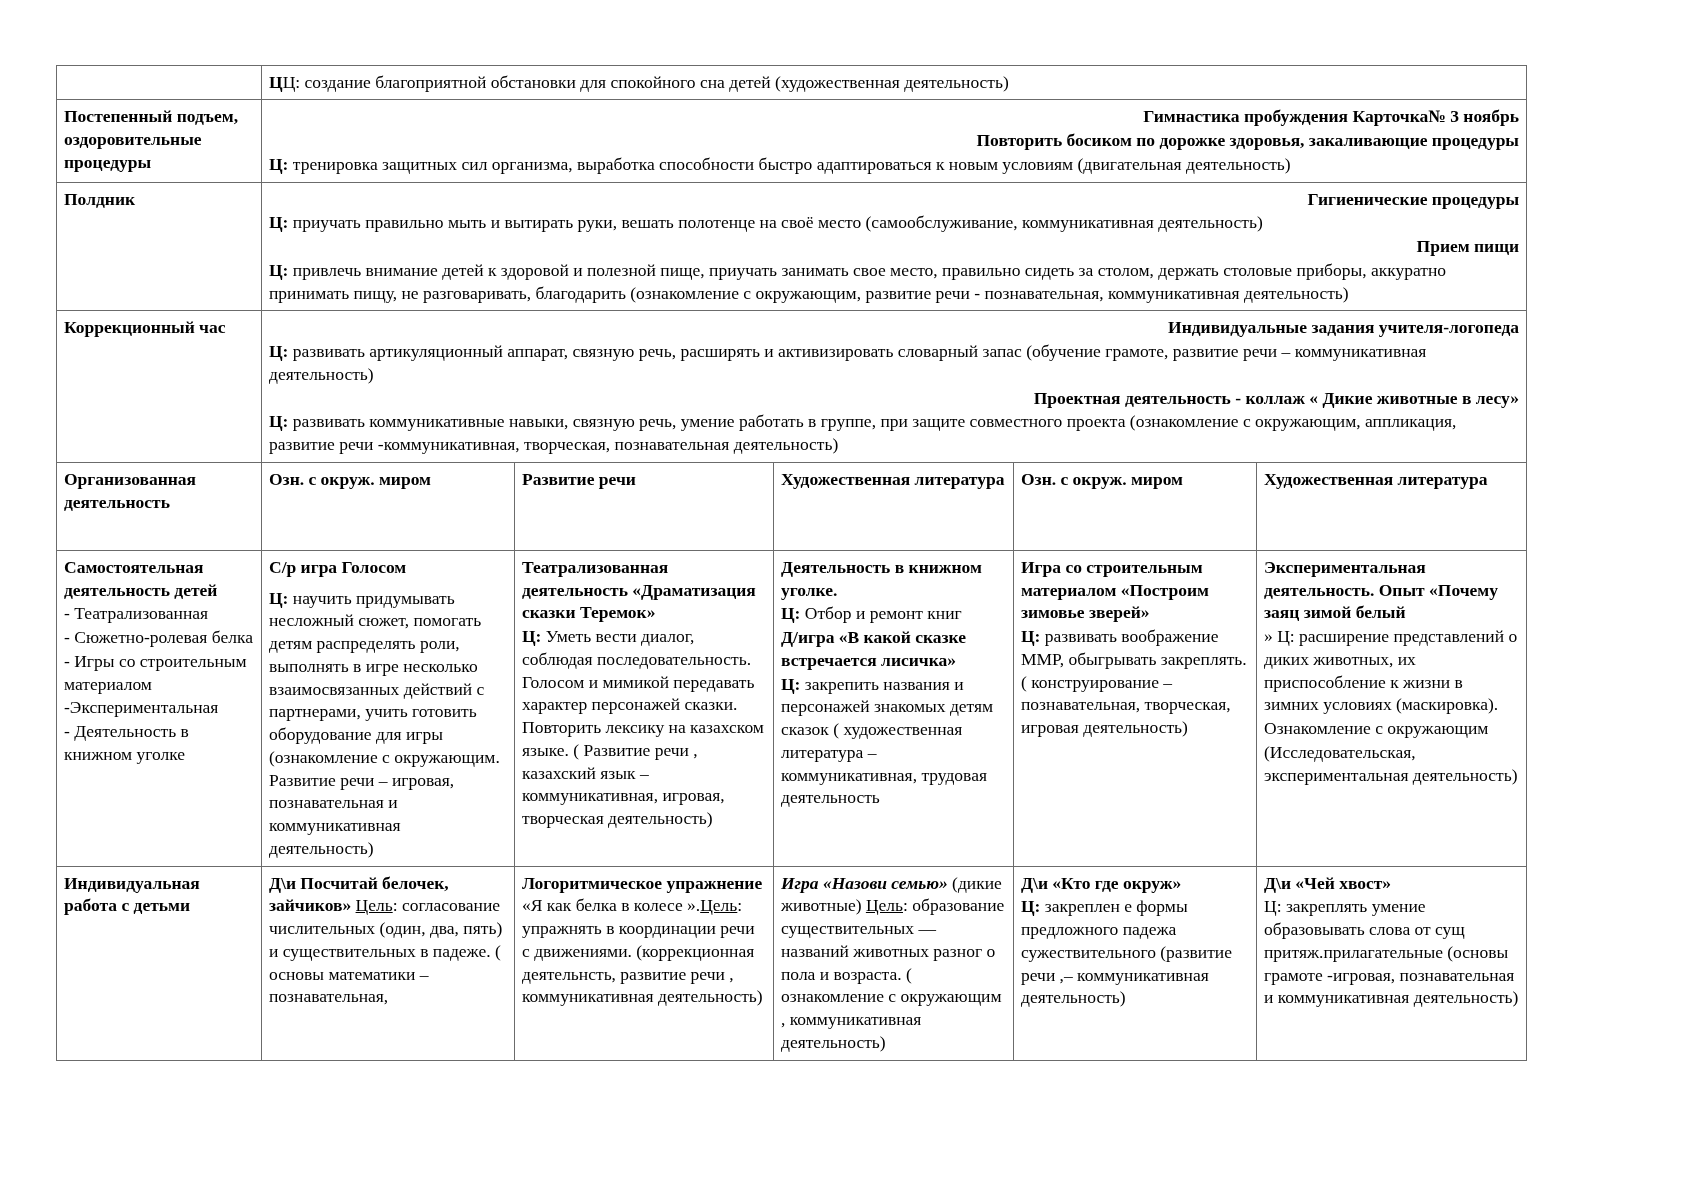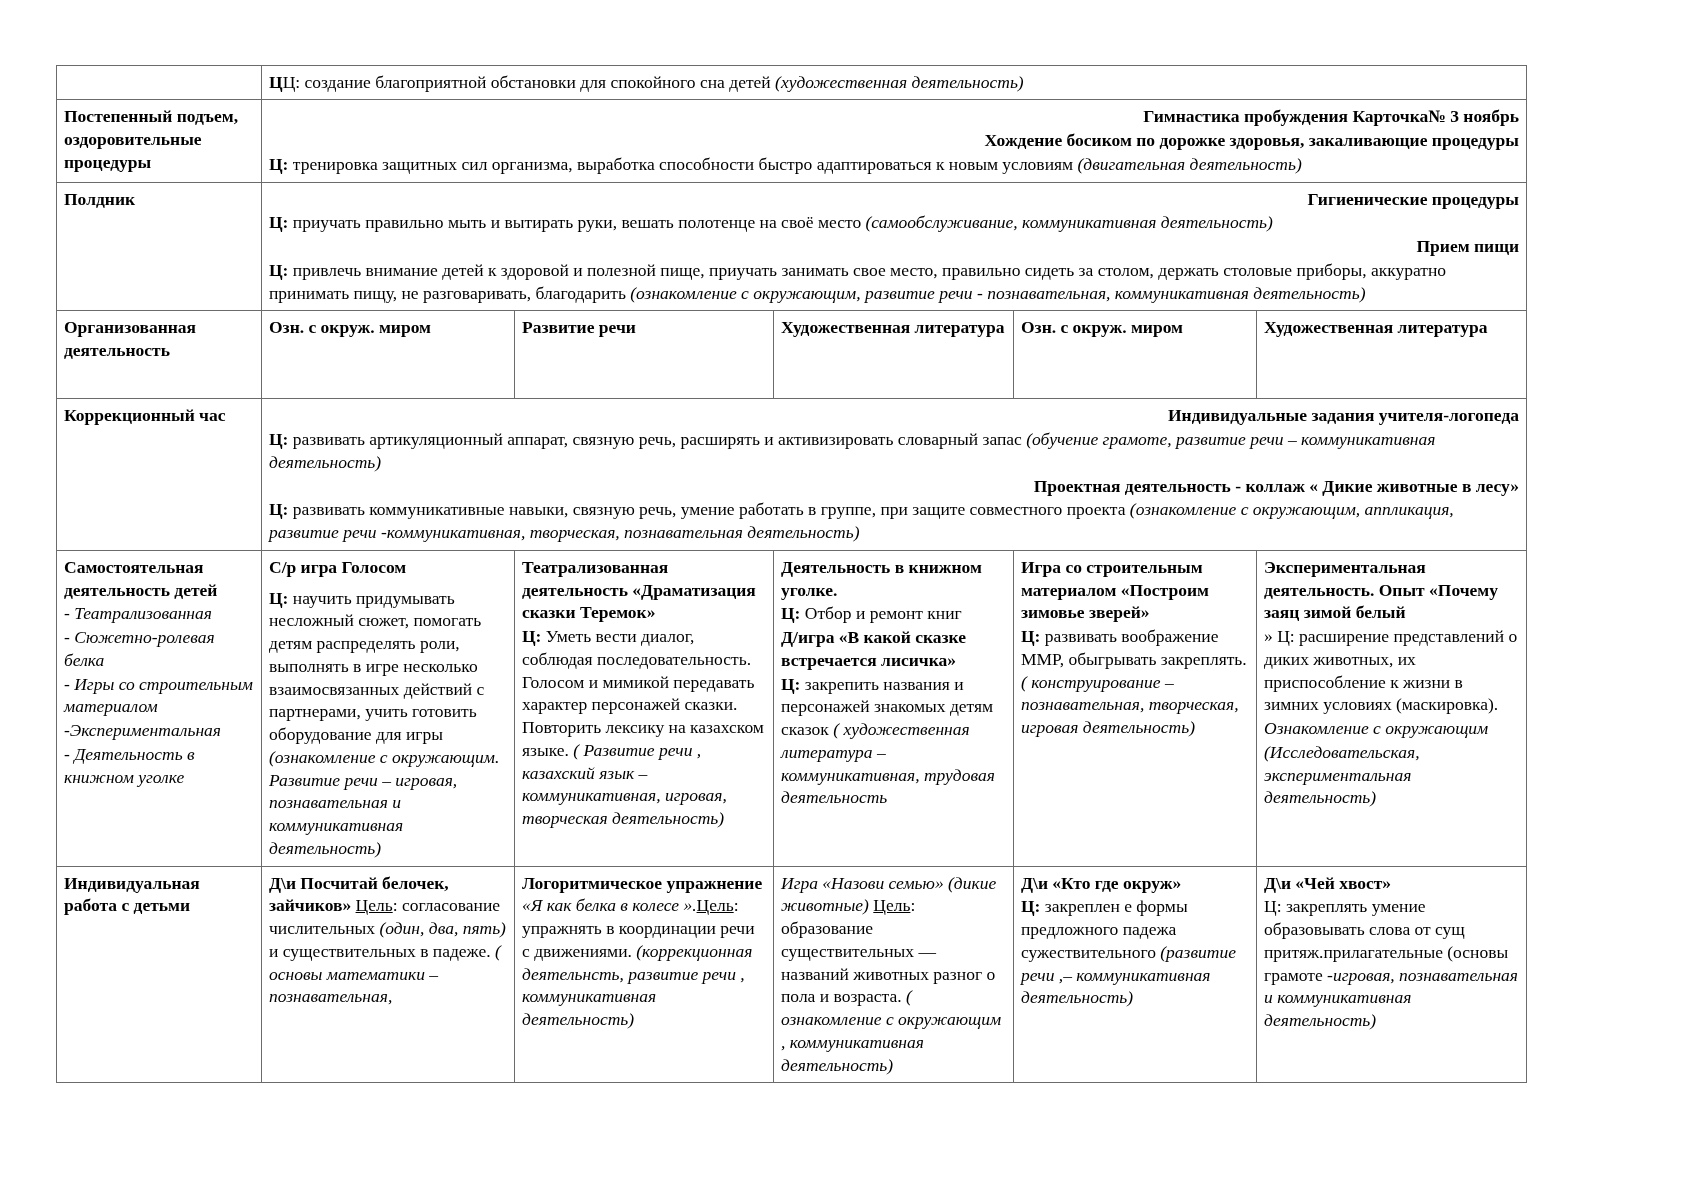--- a/index.html
+++ b/index.html
@@ -37,22 +37,22 @@
   }
   
   col.c0 { width: 205px; }
   col.c1 { width: 253px; }
   col.c2 { width: 259px; }
   col.c3 { width: 240px; }
   col.c4 { width: 243px; }
   col.c5 { width: 270px; }
 
   .b   { font-weight: bold; }
-  .i   { font-style: italic; }
-  .bi  { font-weight: normal; font-style: italic; }
+  .i   { }
+  .bi  { font-weight: bold; font-style: italic; }
   .u   { text-decoration: underline; }
   .ctr { text-align: right; }
   .rowhead { font-weight: bold; }
 
   p { margin: 0 0 0 0; }
   p + p { margin-top: 1px; }
 
   .tight { line-height: 1.28; }
   .smallgap { height: 6px; }
 </style>
@@ -78,65 +78,65 @@
           <p class="tight">
             <span class="b">Ц</span><span>Ц: создание благоприятной обстановки  для спокойного сна детей </span><span class="i">(художественная  деятельность)</span>
           </p>
         </td>
       </tr>
 
       <tr>
         <td class="rowhead">Постепенный подъем, оздоровительные процедуры</td>
         <td colspan="5">
           <p class="ctr b">Гимнастика пробуждения Карточка№ 3 ноябрь</p>
-          <p class="ctr b">Хождение босиком по дорожке здоровья, закаливающие процедуры</p>
+          <p class="ctr b">Повторить босиком по дорожке здоровья, закаливающие процедуры</p>
           <p>
             <span class="b">Ц:</span><span> тренировка защитных сил организма, выработка способности быстро адаптироваться к новым условиям </span><span class="i">(двигательная деятельность)</span>
           </p>
         </td>
       </tr>
 
       <tr>
         <td class="rowhead">Полдник</td>
         <td colspan="5">
           <p class="ctr b">Гигиенические процедуры</p>
           <p>
             <span class="b">Ц:</span><span> приучать правильно мыть и вытирать руки, вешать полотенце на своё место </span><span class="i">(самообслуживание, коммуникативная деятельность)</span>
           </p>
           <p class="ctr b">Прием пищи</p>
           <p>
             <span class="b">Ц:</span><span> привлечь внимание детей к здоровой и полезной  пище, приучать занимать свое место, правильно сидеть за столом, держать столовые приборы, аккуратно принимать пищу, не разговаривать, благодарить </span><span class="i">(ознакомление с окружающим, развитие речи - познавательная, коммуникативная деятельность)</span>
+          </p>
+        </td>
+      </tr>
+
+      <tr>
+        <td class="rowhead">Коррекционный час</td>
+        <td colspan="5">
+          <p class="ctr b">Индивидуальные задания учителя-логопеда</p>
+          <p>
+            <span class="b">Ц:</span><span> развивать артикуляционный аппарат, связную речь, расширять и активизировать словарный запас </span><span class="i">(обучение грамоте, развитие речи – коммуникативная деятельность)</span>
+          </p>
+          <p class="ctr b">Проектная деятельность - коллаж « Дикие животные в лесу»</p>
+          <p>
+            <span class="b">Ц:</span><span> развивать коммуникативные навыки, связную речь, умение работать в группе, при защите совместного проекта </span><span class="i">(ознакомление с окружающим, аппликация, развитие речи -коммуникативная, творческая, познавательная деятельность)</span>
           </p>
         </td>
       </tr>
 
       <tr style="height:88px;">
         <td class="rowhead">Организованная деятельность</td>
         <td class="b">Озн. с окруж. миром</td>
         <td class="b">Развитие речи</td>
         <td class="b">Художественная литература</td>
         <td class="b">Озн. с окруж. миром</td>
         <td class="b">Художественная литература</td>
       </tr>
 
       <tr>
-        <td class="rowhead">Коррекционный час</td>
-        <td colspan="5">
-          <p class="ctr b">Индивидуальные задания учителя-логопеда</p>
-          <p>
-            <span class="b">Ц:</span><span> развивать артикуляционный аппарат, связную речь, расширять и активизировать словарный запас </span><span class="i">(обучение грамоте, развитие речи – коммуникативная деятельность)</span>
-          </p>
-          <p class="ctr b">Проектная деятельность - коллаж « Дикие животные в лесу»</p>
-          <p>
-            <span class="b">Ц:</span><span> развивать коммуникативные навыки, связную речь, умение работать в группе, при защите совместного проекта </span><span class="i">(ознакомление с окружающим, аппликация, развитие речи -коммуникативная, творческая, познавательная деятельность)</span>
-          </p>
-        </td>
-      </tr>
-
-      <tr>
         <td>
           <p class="b">Самостоятельная деятельность детей</p>
           <p class="i">- Театрализованная</p>
           <p class="i">- Сюжетно-ролевая белка</p>
           <p class="i">- Игры со строительным материалом</p>
           <p class="i">-Экспериментальная</p>
           <p class="i">- Деятельность  в книжном уголке</p>
         </td>
 
         <td>

